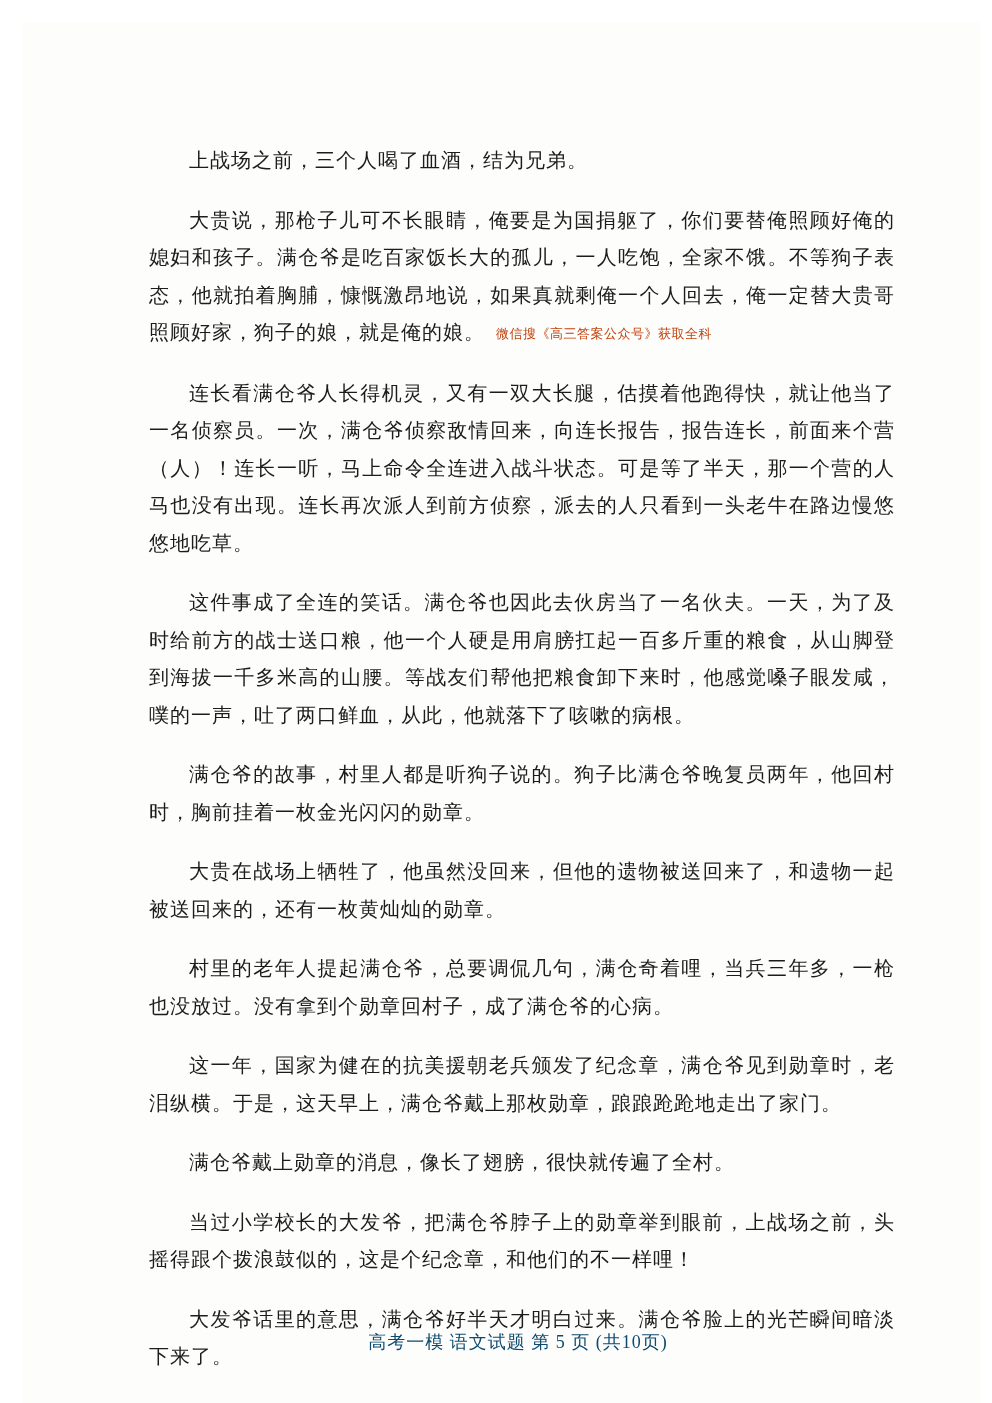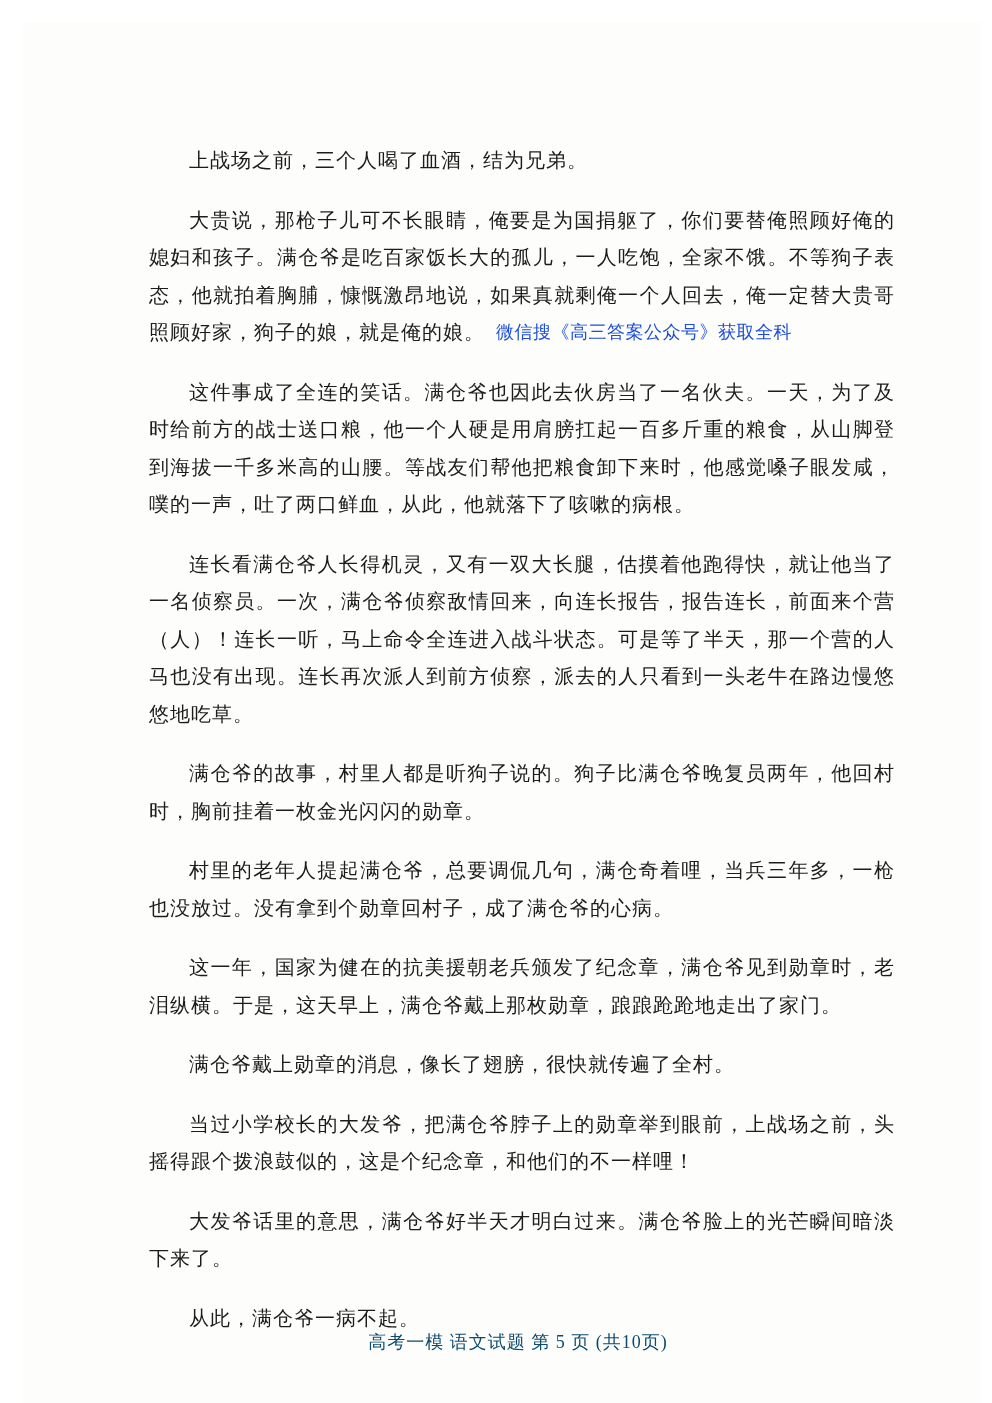--- a/index.html
+++ b/index.html
@@ -24,22 +24,22 @@
   }
   .text-body p {
     font-size: 20px;
     line-height: 37.5px;
     letter-spacing: 1px;
     text-indent: 2em;
     text-align: justify;
     text-justify: inter-ideograph;
   }
   .watermark-note {
-    font-size: 18px;
-    color: #1d4ed8;
+    font-size: 13px;
+    color: #c2410c;
     letter-spacing: 0.5px;
     vertical-align: 1px;
   }
   .page-footer {
     position: absolute;
     left: 0;
     right: 0;
     bottom: 60px;
     text-align: center;
     font-size: 18px;
@@ -47,23 +47,24 @@
     color: #0c4a6e;
   }
 </style>
 </head>
 <body>
 
 <div class="page">
   <div class="text-body" id="text-body">
       <p>上战场之前，三个人喝了血酒，结为兄弟。</p>
       <p>大贵说，那枪子儿可不长眼睛，俺要是为国捐躯了，你们要替俺照顾好俺的媳妇和孩子。满仓爷是吃百家饭长大的孤儿，一人吃饱，全家不饿。不等狗子表态，他就拍着胸脯，慷慨激昂地说，如果真就剩俺一个人回去，俺一定替大贵哥照顾好家，狗子的娘，就是俺的娘。<span class="watermark-note">微信搜《高三答案公众号》获取全科</span></p>
+      <p>连长看满仓爷人长得机灵，又有一双大长腿，估摸着他跑得快，就让他当了一名侦察员。一次，满仓爷侦察敌情回来，向连长报告，报告连长，前面来个营（人）！连长一听，马上命令全连进入战斗状态。可是等了半天，那一个营的人马也没有出现。连长再次派人到前方侦察，派去的人只看到一头老牛在路边慢悠悠地吃草。</p>
       <p>这件事成了全连的笑话。满仓爷也因此去伙房当了一名伙夫。一天，为了及时给前方的战士送口粮，他一个人硬是用肩膀扛起一百多斤重的粮食，从山脚登到海拔一千多米高的山腰。等战友们帮他把粮食卸下来时，他感觉嗓子眼发咸，噗的一声，吐了两口鲜血，从此，他就落下了咳嗽的病根。</p>
-      <p>连长看满仓爷人长得机灵，又有一双大长腿，估摸着他跑得快，就让他当了一名侦察员。一次，满仓爷侦察敌情回来，向连长报告，报告连长，前面来个营（人）！连长一听，马上命令全连进入战斗状态。可是等了半天，那一个营的人马也没有出现。连长再次派人到前方侦察，派去的人只看到一头老牛在路边慢悠悠地吃草。</p>
       <p>满仓爷的故事，村里人都是听狗子说的。狗子比满仓爷晚复员两年，他回村时，胸前挂着一枚金光闪闪的勋章。</p>
+      <p>大贵在战场上牺牲了，他虽然没回来，但他的遗物被送回来了，和遗物一起被送回来的，还有一枚黄灿灿的勋章。</p>
       <p>村里的老年人提起满仓爷，总要调侃几句，满仓奇着哩，当兵三年多，一枪也没放过。没有拿到个勋章回村子，成了满仓爷的心病。</p>
       <p>这一年，国家为健在的抗美援朝老兵颁发了纪念章，满仓爷见到勋章时，老泪纵横。于是，这天早上，满仓爷戴上那枚勋章，踉踉跄跄地走出了家门。</p>
       <p>满仓爷戴上勋章的消息，像长了翅膀，很快就传遍了全村。</p>
       <p>当过小学校长的大发爷，把满仓爷脖子上的勋章举到眼前，上战场之前，头摇得跟个拨浪鼓似的，这是个纪念章，和他们的不一样哩！</p>
       <p>大发爷话里的意思，满仓爷好半天才明白过来。满仓爷脸上的光芒瞬间暗淡下来了。</p>
       <p>从此，满仓爷一病不起。</p>
     </div>
   <div class="page-footer">高考一模 语文试题 第 5 页 (共10页)</div>
 </div>
 

